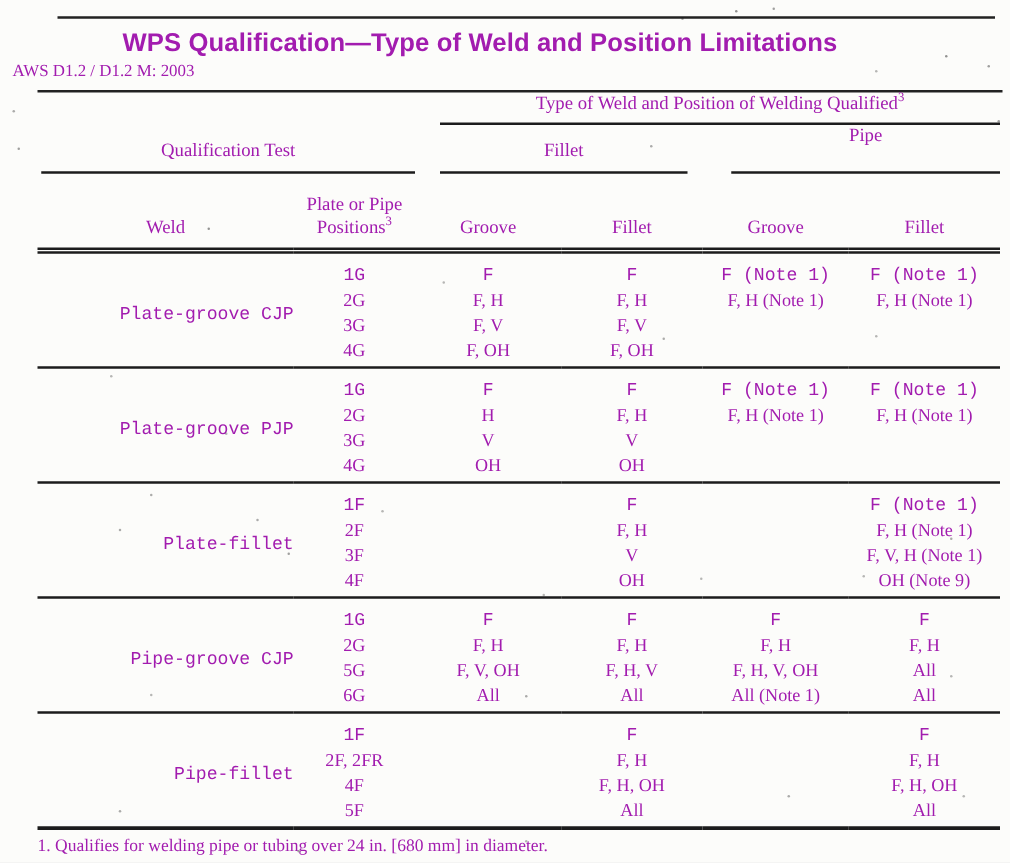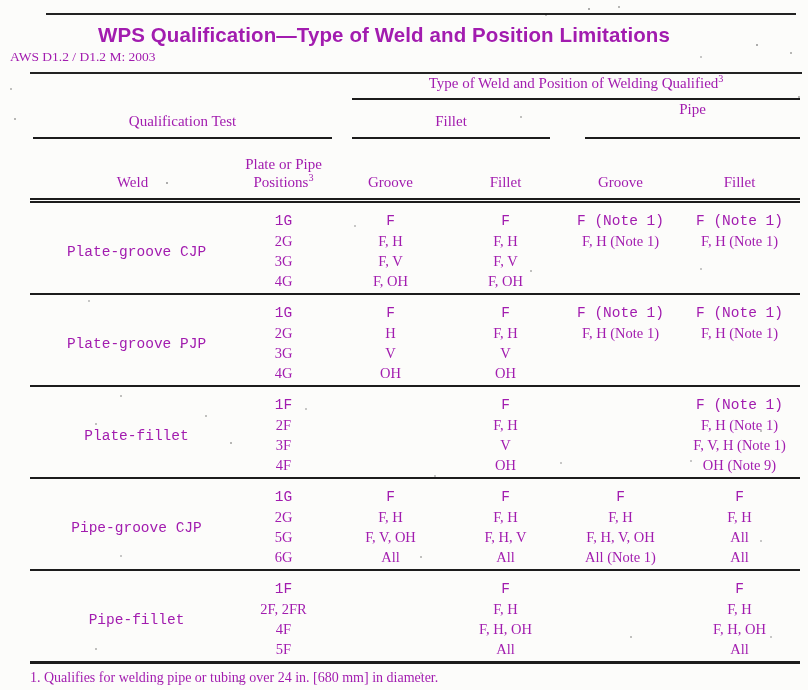--- a/index.html
+++ b/index.html
@@ -84,21 +84,21 @@
 
   
   tbody.section { border-top: 2px solid #1c1c1c; }
   tbody.section td {
     font-size: 14.5px;
     line-height: 20px;
     text-align: center;
     white-space: nowrap;
   }
   tbody.section td.weld {
-    text-align: center;
+    text-align: right;
     padding-left: 8px;
     vertical-align: middle;
     white-space: nowrap;
   }
   tbody.section tr:first-child td { padding-top: 8px; font-family: Liberation Mono, monospace; }
   tbody.section tr:last-child td { padding-bottom: 2px; }
 
   .notes {
     margin: 6px 0 0 30px;
     font-size: 14px;

